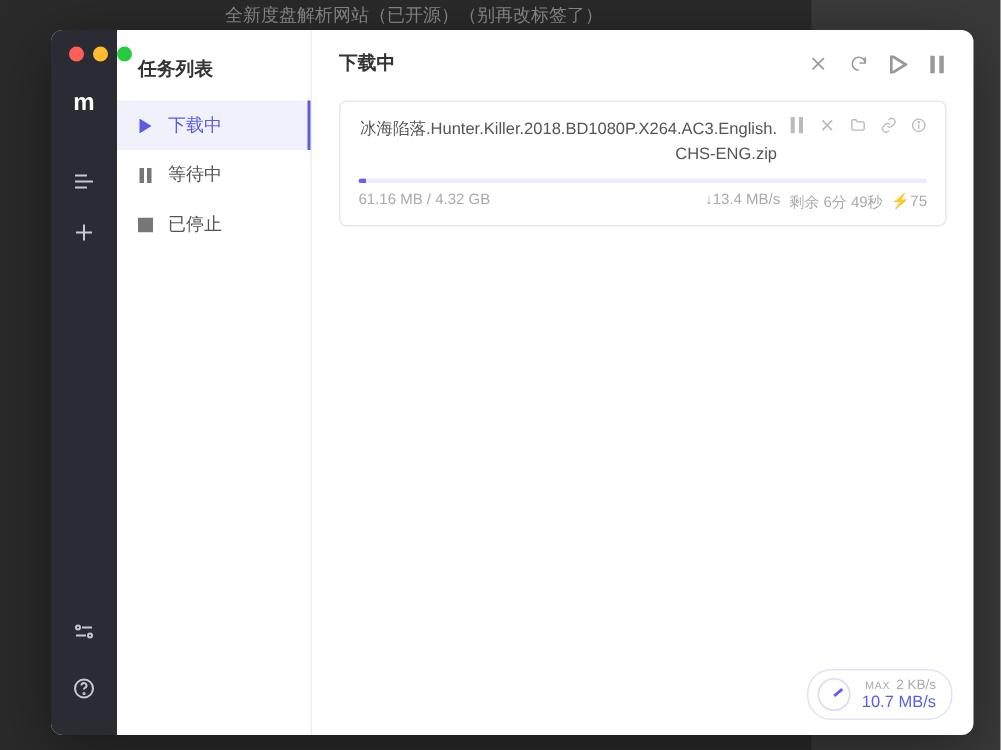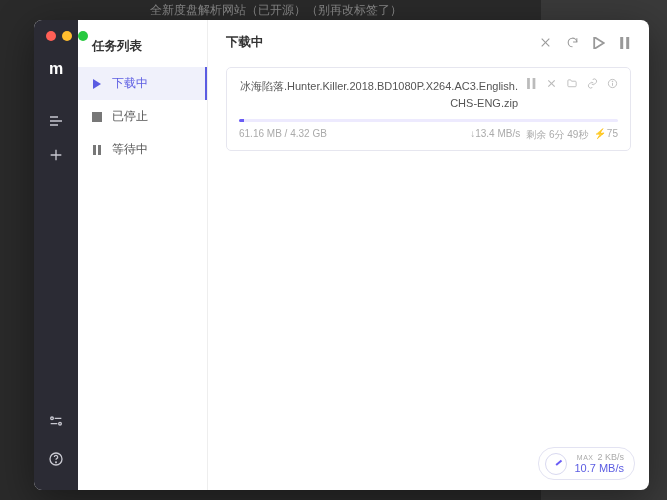--- a/index.html
+++ b/index.html
@@ -181,33 +181,33 @@
         <span class="li-icon">
           <svg width="10" height="10" viewBox="0 0 10 10">
               <polygon points="1,0 9,5 1,10" fill="#5b5ce2"></polygon>
             </svg>
         </span>
         <span>下载中</span>
       </div>
       <div class="list-item">
         <span class="li-icon">
           <svg width="10" height="10" viewBox="0 0 10 10">
-              <rect x="0" y="0" width="10" height="10" fill="#777"></rect>
+              <rect x="1" y="0" width="3" height="10" fill="#777"></rect>
+              <rect x="6" y="0" width="3" height="10" fill="#777"></rect>
             </svg>
         </span>
-        <span>已停止</span>
+        <span>等待中</span>
       </div>
       <div class="list-item">
         <span class="li-icon">
           <svg width="10" height="10" viewBox="0 0 10 10">
-              <rect x="1" y="0" width="3" height="10" fill="#777"></rect>
-              <rect x="6" y="0" width="3" height="10" fill="#777"></rect>
+              <rect x="0" y="0" width="10" height="10" fill="#777"></rect>
             </svg>
         </span>
-        <span>等待中</span>
+        <span>已停止</span>
       </div>
     </div>
 
     <div class="main">
       <div class="main-header">
         <div class="main-title">下载中</div>
         <div class="header-actions">
           <span class="hicon">
             <svg width="13" height="13" viewBox="0 0 24 24" fill="none" stroke="#999" stroke-width="2">
                 <line x1="5" y1="5" x2="19" y2="19"></line>

